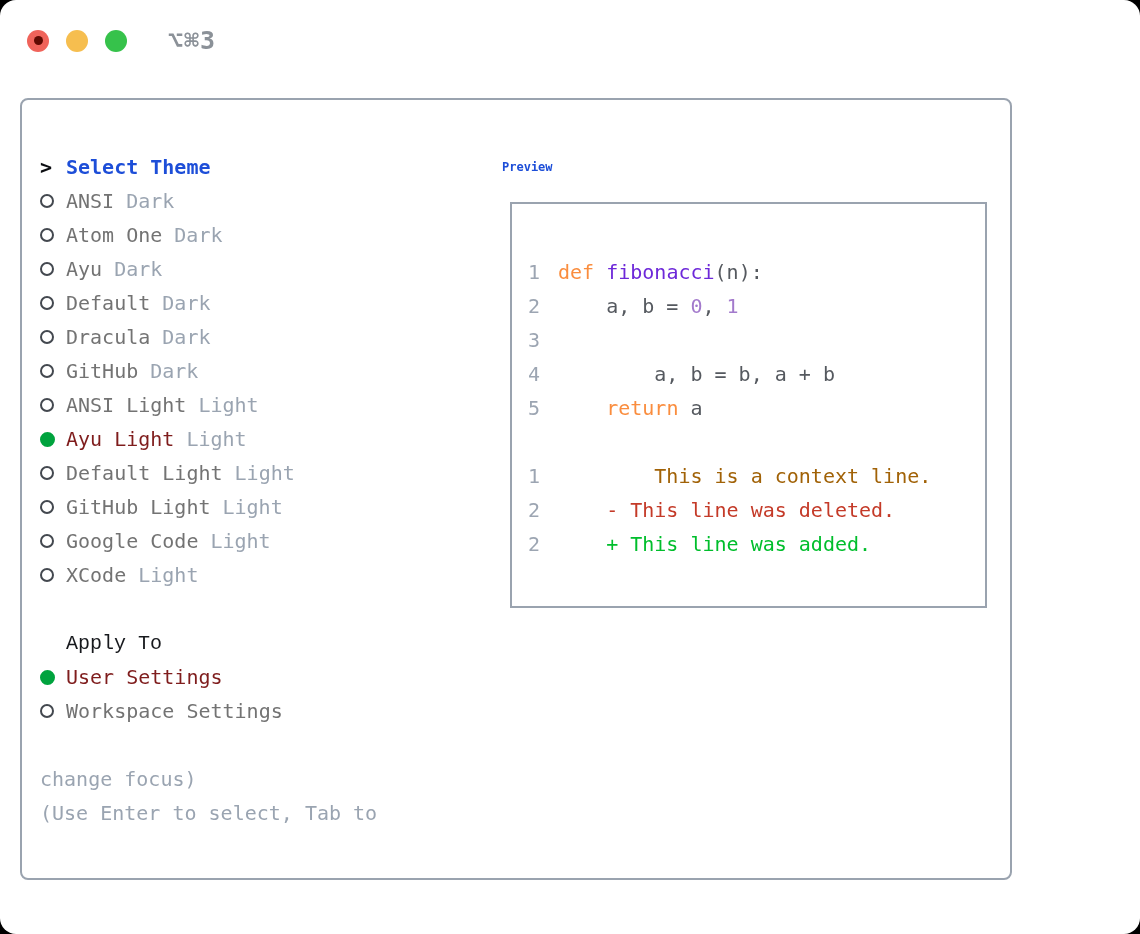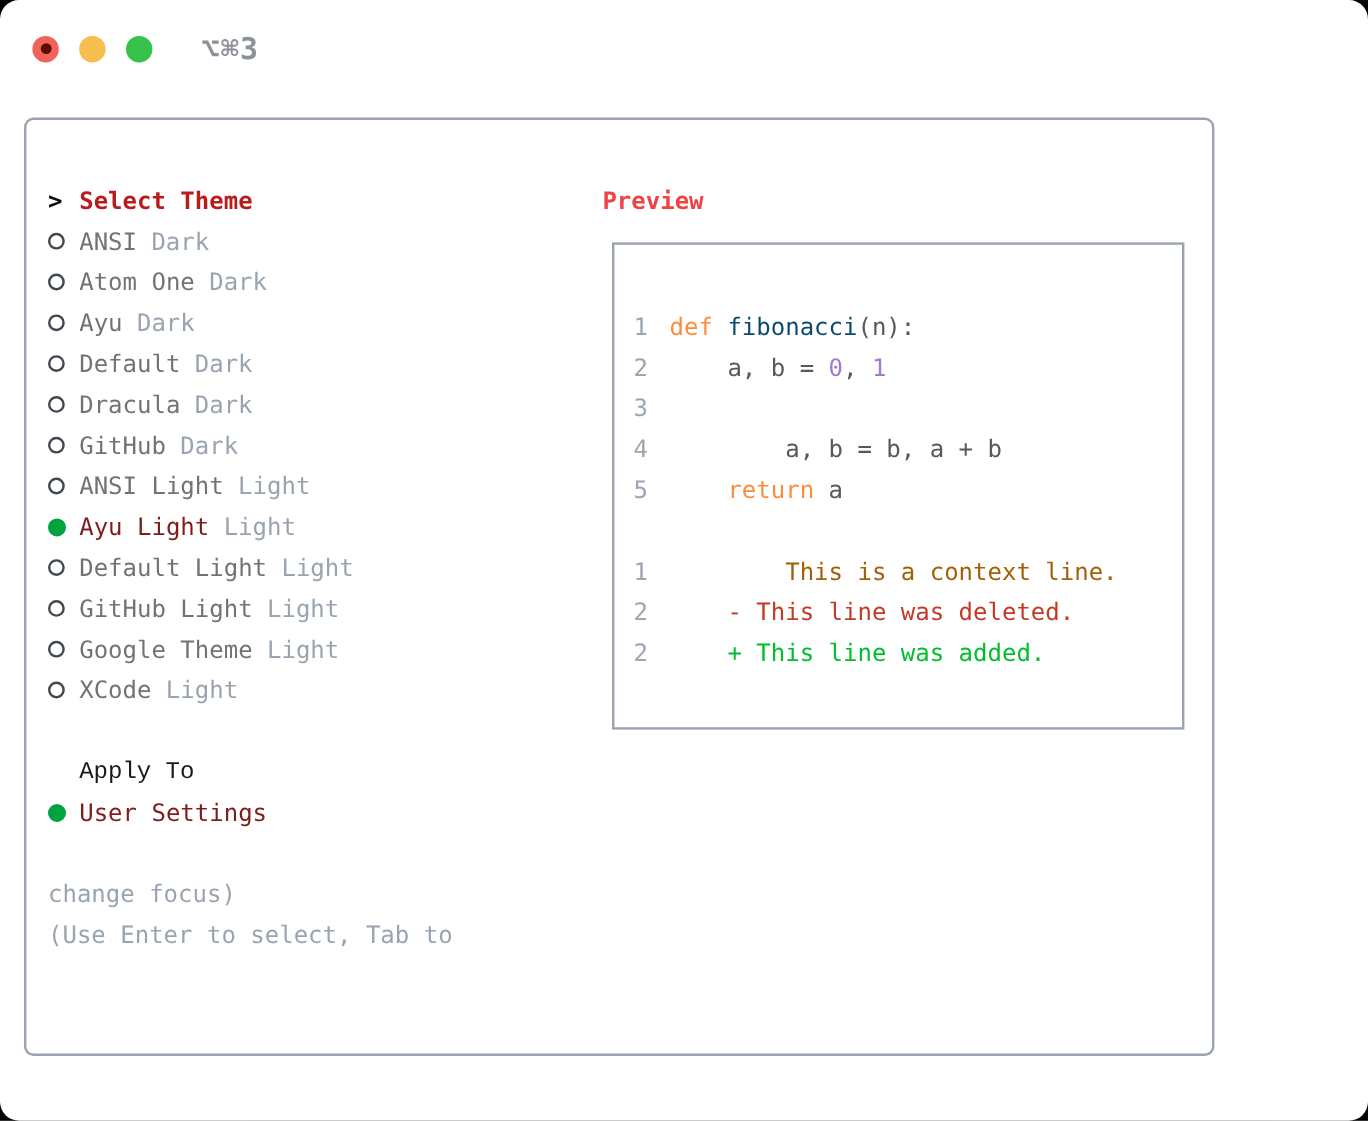--- a/index.html
+++ b/index.html
@@ -23,45 +23,45 @@
   
   .panel{
     position:absolute;left:20px;top:98px;width:992px;height:782px;
     border:2px solid #9AA3AF;border-radius:8px;background:#fff;box-sizing:border-box;
   }
   
   .left-col{position:absolute;left:18px;top:50px;font-size:20px;}
   .row{height:34px;display:flex;align-items:center;white-space:pre;}
   .marker{width:26px;display:flex;align-items:center;flex:none;}
   .prompt-char{font-weight:700;color:#0C0E12;}
-  .picker-title{font-weight:700;color:#b91c1c;}
+  .picker-title{font-weight:700;color:#1d4ed8;}
   .radio{width:14px;height:14px;border:2px solid #43484F;border-radius:50%;box-sizing:border-box;}
   .row.selected .radio{background:#00A33E;border-color:#00A33E;width:15px;height:15px;}
   .item-name{color:#737373;}
   .row.selected .item-name{color:#7f1d1d;}
   .item-tag{color:#9AA4B1;margin-left:12px;}
   .spacer-row{height:34px;}
   .apply-title{color:#17191D;font-family:Liberation Mono, monospace;}
   .hint-row{height:34px;display:flex;align-items:center;color:#9AA4B1;white-space:pre;}
   
   .preview-title{
     position:absolute;left:480px;top:50px;height:34px;display:flex;align-items:center;
-    font-size:20px;font-weight:700;color:#ef4444;
+    font-size:12px;font-weight:700;color:#1d4ed8;
   }
   .preview-box{
     position:absolute;left:488px;top:102px;width:477px;height:406px;
     border:2px solid #9AA3AF;background:#fff;box-sizing:border-box;
     padding:51px 0 0 16px;overflow:hidden;
   }
   .code-row{height:34px;display:flex;align-items:center;font-size:20px;}
   .ln{display:inline-block;width:30px;flex:none;color:#9CA5B2;white-space:pre;}
   .code{white-space:pre;}
   .tok-fg{color:#55595F;}
   .tok-kw{color:#FA8D3E;margin-top:40px;}
-  .tok-fn{color:#0c4a6e;}
+  .tok-fn{color:#6d28d9;}
   .tok-num{color:#A37ACC;}
   .tok-builtin{color:#F5767F;}
   .tok-ctx{color:#a16207;margin-top:43px;}
   .tok-del{color:#C43A28;}
   .tok-add{color:#00BE2C;}
 </style>
 </head>
 <body>
 
 <div class="window">
@@ -129,21 +129,21 @@
     <span class="item-name">Default Light</span>
     <span class="item-tag">Light</span>
   </div>
           <div class="row">
     <span class="marker"><span class="radio"></span></span>
     <span class="item-name">GitHub Light</span>
     <span class="item-tag">Light</span>
   </div>
           <div class="row">
     <span class="marker"><span class="radio"></span></span>
-    <span class="item-name">Google Theme</span>
+    <span class="item-name">Google Code</span>
     <span class="item-tag">Light</span>
   </div>
           <div class="row">
     <span class="marker"><span class="radio"></span></span>
     <span class="item-name">XCode</span>
     <span class="item-tag">Light</span>
   </div>
         </div>
 
       <div class="spacer-row"></div>
@@ -151,20 +151,24 @@
       <div class="row">
         <span class="marker"></span>
         <span class="apply-title">Apply To</span>
       </div>
 
       <div id="apply-list">
           <div class="row selected">
     <span class="marker"><span class="radio"></span></span>
     <span class="item-name">User Settings</span>
   </div>
+          <div class="row">
+    <span class="marker"><span class="radio"></span></span>
+    <span class="item-name">Workspace Settings</span>
+  </div>
         </div>
 
       <div class="spacer-row"></div>
 
       <div class="hint-row">change focus)</div>
       <div class="hint-row">(Use Enter to select, Tab to</div>
     </div>
 
     <div class="preview-title">Preview</div>
 

